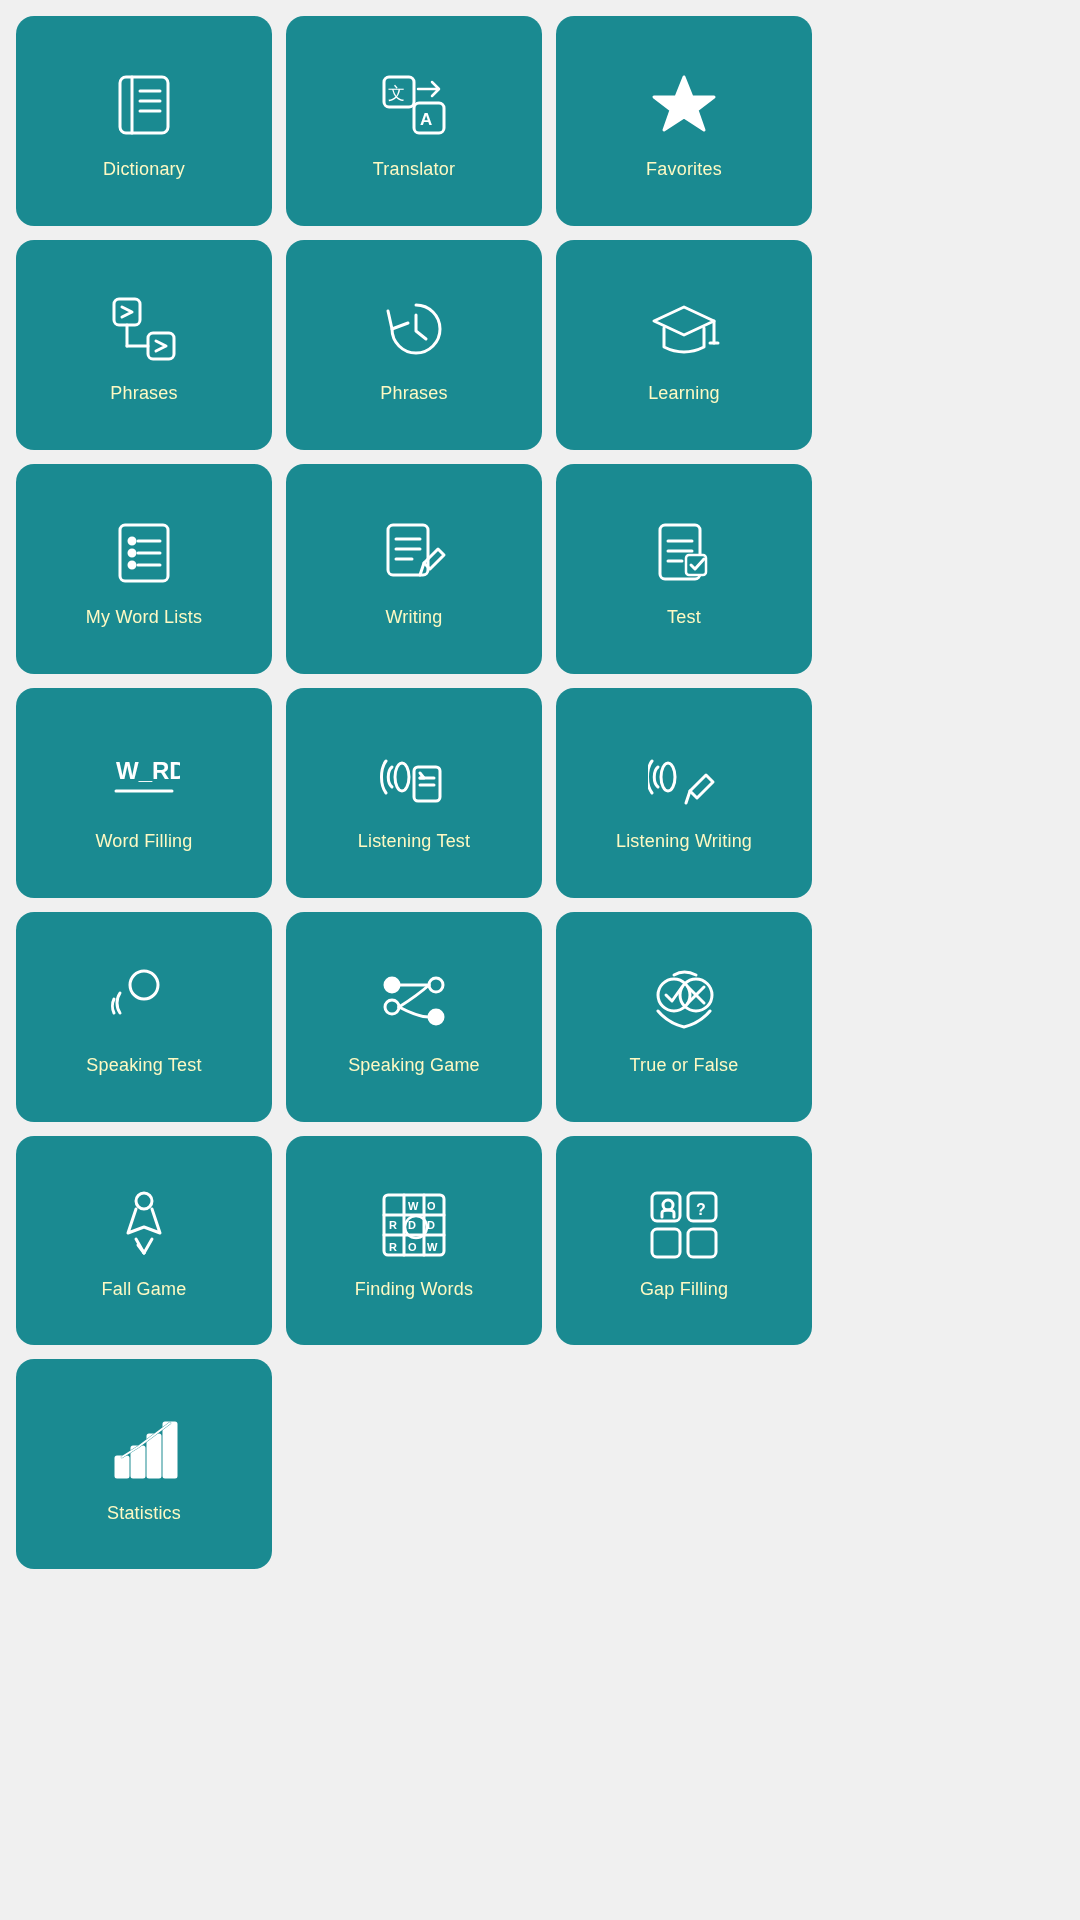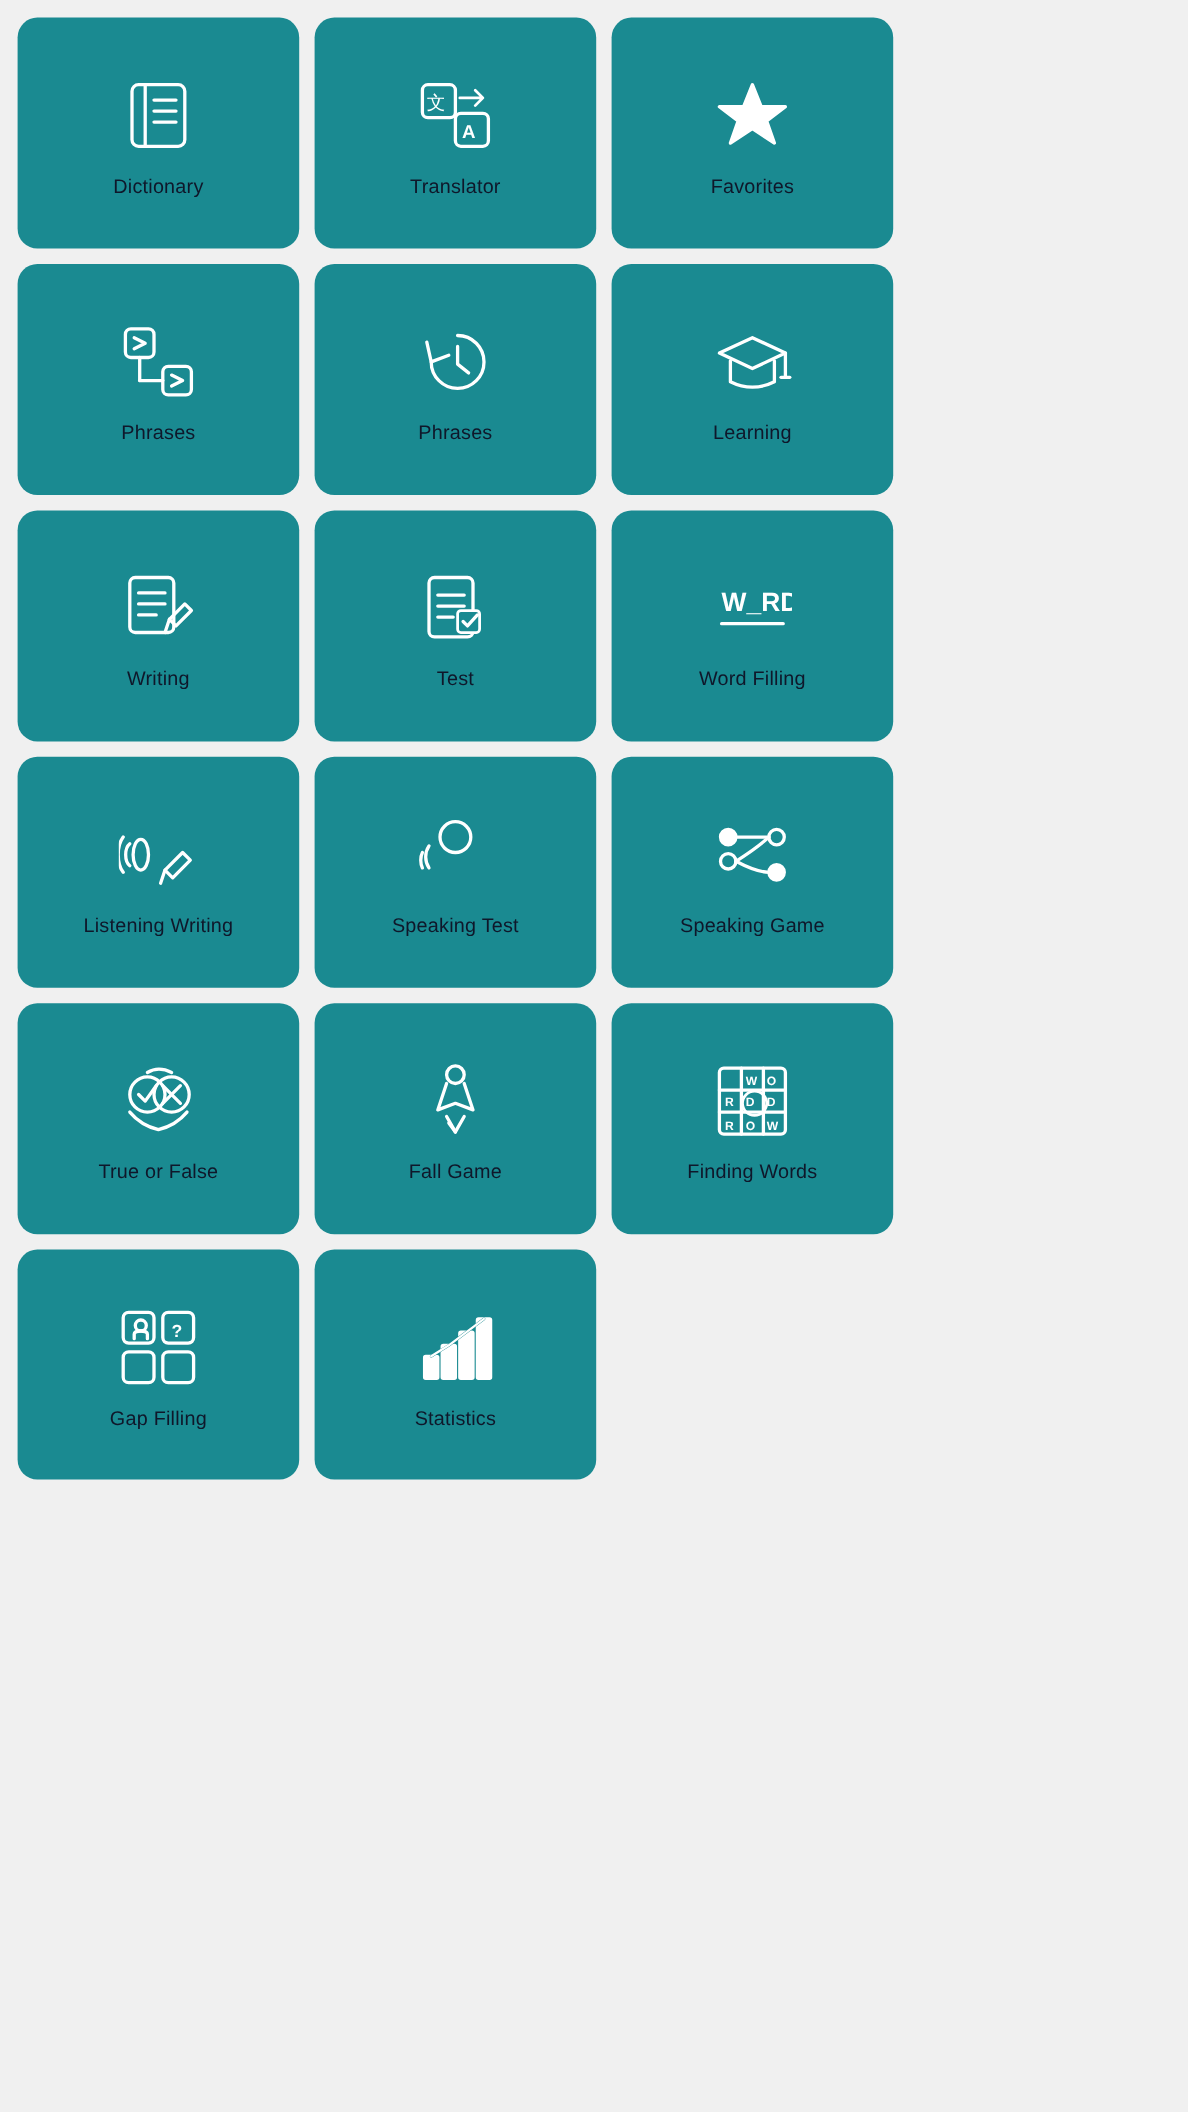--- a/index.html
+++ b/index.html
@@ -44,21 +44,21 @@
     .card-icon svg {
       width: 72px;
       height: 72px;
       fill: none;
       stroke: white;
       stroke-width: 3;
       stroke-linecap: round;
       stroke-linejoin: round;
     }
     .card-label {
-      color: #0f172a;
+      color: #fef9c3;
       font-size: 18px;
       font-weight: 500;
       text-align: left;
       letter-spacing: 0.2px;
     }
   </style>
 </head>
 <body>
 
 <div class="grid">
@@ -124,20 +124,34 @@
     <path d="M16,35 L16,54 Q36,64 56,54 L56,35"></path>
     <line x1="66" y1="28" x2="66" y2="50"></line>
     <line x1="62" y1="50" x2="70" y2="50"></line>
   </svg>
       </div>
       <span class="card-label">Learning</span>
     </div>
     <div class="card">
       <div class="card-icon">
         <svg viewBox="0 0 72 72" fill="none" stroke="white" stroke-width="2.8" stroke-linecap="round" stroke-linejoin="round">
+    <rect x="12" y="8" width="48" height="56" rx="5"></rect>
+    <circle cx="24" cy="24" r="3" fill="white"></circle>
+    <line x1="30" y1="24" x2="52" y2="24"></line>
+    <circle cx="24" cy="36" r="3" fill="white"></circle>
+    <line x1="30" y1="36" x2="52" y2="36"></line>
+    <circle cx="24" cy="48" r="3" fill="white"></circle>
+    <line x1="30" y1="48" x2="52" y2="48"></line>
+  </svg>
+      </div>
+      <span class="card-label">My Word Lists</span>
+    </div>
+    <div class="card">
+      <div class="card-icon">
+        <svg viewBox="0 0 72 72" fill="none" stroke="white" stroke-width="2.8" stroke-linecap="round" stroke-linejoin="round">
     <rect x="10" y="8" width="40" height="50" rx="5"></rect>
     <line x1="18" y1="22" x2="42" y2="22"></line>
     <line x1="18" y1="32" x2="42" y2="32"></line>
     <line x1="18" y1="42" x2="34" y2="42"></line>
     <path d="M46,46 L60,32 L66,38 L52,52 Z"></path>
     <line x1="46" y1="46" x2="42" y2="58"></line>
   </svg>
       </div>
       <span class="card-label">Writing</span>
     </div>
@@ -155,20 +169,34 @@
       <span class="card-label">Test</span>
     </div>
     <div class="card">
       <div class="card-icon">
         <svg viewBox="0 0 72 72" fill="none" stroke="white" stroke-width="2.5" stroke-linecap="round">
     <text x="8" y="38" font-size="24" fill="white" stroke="none" font-family="Arial" font-weight="bold">W_RD</text>
     <line x1="8" y1="50" x2="64" y2="50"></line>
   </svg>
       </div>
       <span class="card-label">Word Filling</span>
+    </div>
+    <div class="card">
+      <div class="card-icon">
+        <svg viewBox="0 0 72 72" fill="none" stroke="white" stroke-width="2.8" stroke-linecap="round" stroke-linejoin="round">
+    <ellipse cx="24" cy="36" rx="7" ry="14"></ellipse>
+    <path d="M14,26 C9,30 9,42 14,46"></path>
+    <path d="M8,20 C2,28 2,44 8,52"></path>
+    <rect x="36" y="26" width="26" height="34" rx="4"></rect>
+    <line x1="42" y1="37" x2="56" y2="37"></line>
+    <line x1="42" y1="44" x2="56" y2="44"></line>
+    <polyline points="42,32 46,37 42,37"></polyline>
+  </svg>
+      </div>
+      <span class="card-label">Listening Test</span>
     </div>
     <div class="card">
       <div class="card-icon">
         <svg viewBox="0 0 72 72" fill="none" stroke="white" stroke-width="2.8" stroke-linecap="round" stroke-linejoin="round">
     <ellipse cx="20" cy="36" rx="7" ry="14"></ellipse>
     <path d="M10,26 C5,30 5,42 10,46"></path>
     <path d="M4,20 C-2,28 -2,44 4,52"></path>
     <path d="M42,50 L58,34 L65,41 L49,57 Z"></path>
     <line x1="42" y1="50" x2="38" y2="62"></line>
   </svg>

